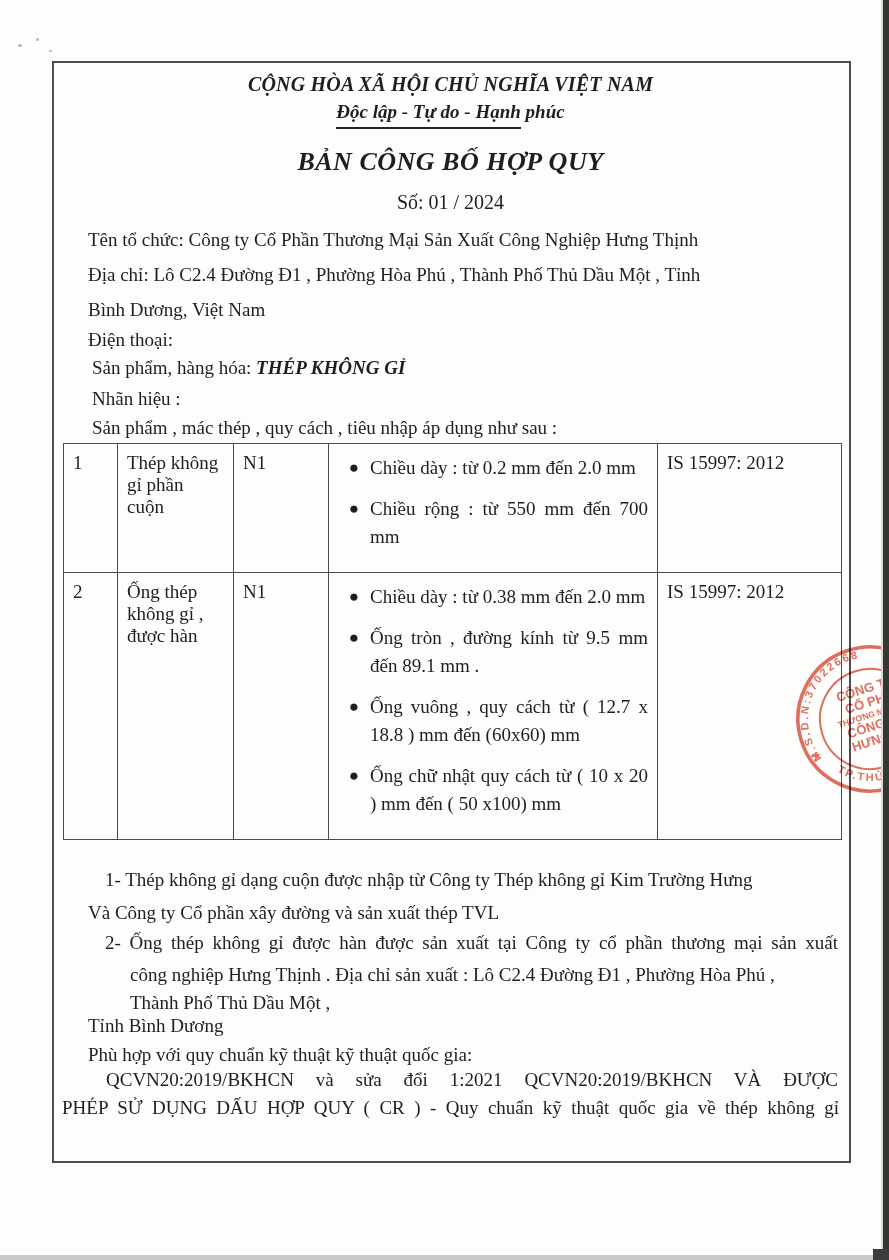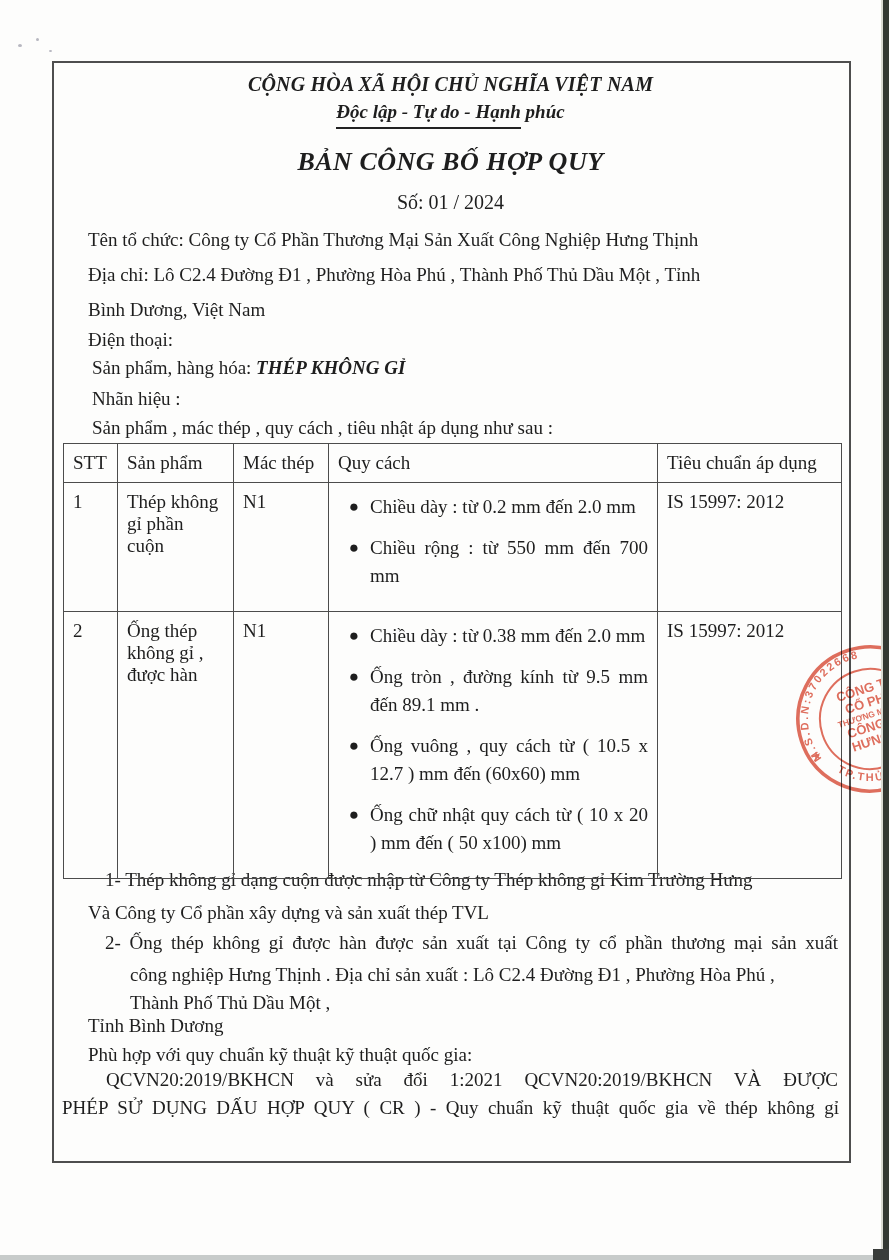--- a/index.html
+++ b/index.html
@@ -87,38 +87,31 @@
   <div class="ln center b doc-title">BẢN CÔNG BỐ HỢP QUY</div>
   <div class="ln center doc-no">Số: 01 / 2024</div>
 
   <div class="ln org1">Tên tổ chức: Công ty Cổ Phần Thương Mại Sản Xuất Công Nghiệp Hưng Thịnh</div>
   <div class="ln org2">Địa chỉ: Lô C2.4 Đường Đ1 , Phường Hòa Phú , Thành Phố Thủ Dầu Một , Tỉnh</div>
   <div class="ln org3">Bình Dương, Việt Nam</div>
   <div class="ln org4">Điện thoại:</div>
 
   <div class="ln prod"><span>Sản phẩm, hàng hóa: </span><span class="b">THÉP KHÔNG GỈ</span></div>
   <div class="ln brand">Nhãn hiệu :</div>
-  <div class="ln intro">Sản phẩm , mác thép , quy cách , tiêu nhật áp dụng như sau :</div>
+  <div class="ln intro">Sản phẩm , mác thép , quy cách , tiêu nhập áp dụng như sau :</div>
 
   <table class="spec">
     <colgroup>
         <col class="c1">
         <col class="c2">
         <col class="c3">
         <col class="c4">
         <col class="c5">
       </colgroup>
     <tbody>
-        <tr class="hrow">
-      <th class="th-stt">STT</th>
-      <th>Sản phẩm</th>
-      <th>Mác thép</th>
-      <th>Quy cách</th>
-      <th>Tiêu chuẩn áp dụng</th>
-    </tr>
     <tr class="row1">
       <td class="td-stt">1</td>
       <td class="td-sp">Thép không gỉ phần cuộn</td>
       <td class="td-mac">N1</td>
       <td>
         <ul class="bullets">
           <li>
                 <span class="dot">●</span>
                 <span class="btxt">Chiều dày : từ 0.2 mm đến 2.0 mm</span>
               </li>
@@ -139,35 +132,35 @@
           <li>
                 <span class="dot">●</span>
                 <span class="btxt">Chiều dày : từ 0.38 mm đến 2.0 mm</span>
               </li>
           <li>
                 <span class="dot">●</span>
                 <span class="btxt">Ống tròn , đường kính từ 9.5 mm đến 89.1 mm .</span>
               </li>
           <li>
                 <span class="dot">●</span>
-                <span class="btxt">Ống vuông , quy cách từ ( 10.5 x 12.7 ) mm đến (60x60) mm</span>
+                <span class="btxt">Ống vuông , quy cách từ ( 12.7 x 18.8 ) mm đến (60x60) mm</span>
               </li>
           <li>
                 <span class="dot">●</span>
                 <span class="btxt">Ống chữ nhật quy cách từ ( 10 x 20 ) mm đến ( 50 x100) mm</span>
               </li>
         </ul>
       </td>
       <td>IS 15997: 2012</td>
     </tr>
   </tbody>
     </table>
 
   <div class="ln n1a">1-  Thép không gỉ dạng cuộn được nhập từ Công ty Thép không gỉ Kim Trường Hưng</div>
-  <div class="ln n1b">Và Công ty Cổ phần xây dựng và sản xuất thép TVL</div>
+  <div class="ln n1b">Và Công ty Cổ phần xây đường và sản xuất thép TVL</div>
   <div class="ln n2a just">2-  Ống thép không gỉ được hàn được sản xuất tại Công ty cổ phần thương mại sản xuất</div>
   <div class="ln n2b">công nghiệp Hưng Thịnh . Địa chỉ sản xuất : Lô C2.4 Đường Đ1 , Phường Hòa Phú ,</div>
   <div class="ln n2c">Thành Phố Thủ Dầu Một ,</div>
   <div class="ln n3">Tỉnh Bình Dương</div>
   <div class="ln n4">Phù hợp với quy chuẩn kỹ thuật kỹ thuật quốc gia:</div>
   <div class="ln n5a just">QCVN20:2019/BKHCN và sửa đổi 1:2021 QCVN20:2019/BKHCN VÀ ĐƯỢC</div>
   <div class="ln n5b">PHÉP SỬ DỤNG DẤU HỢP QUY ( CR ) -  Quy chuẩn kỹ thuật quốc gia về thép không gỉ</div>
 
   <svg class="stamp" viewBox="0 0 150 150">
     <g transform="rotate(-18 75 75)" fill="none" stroke="#dc5b48">

